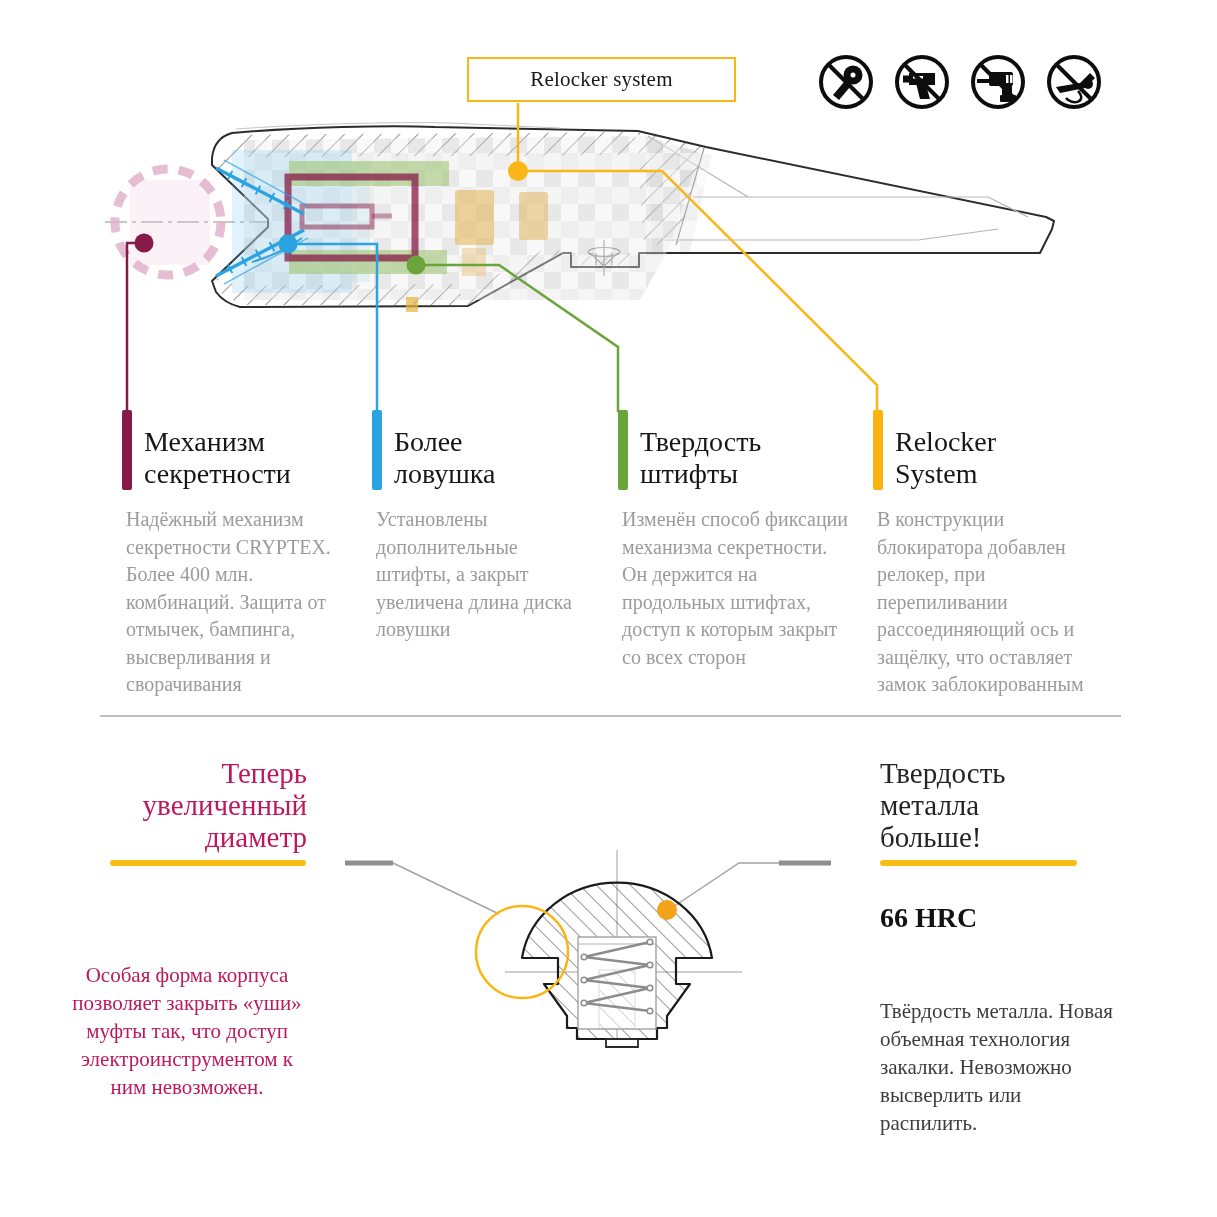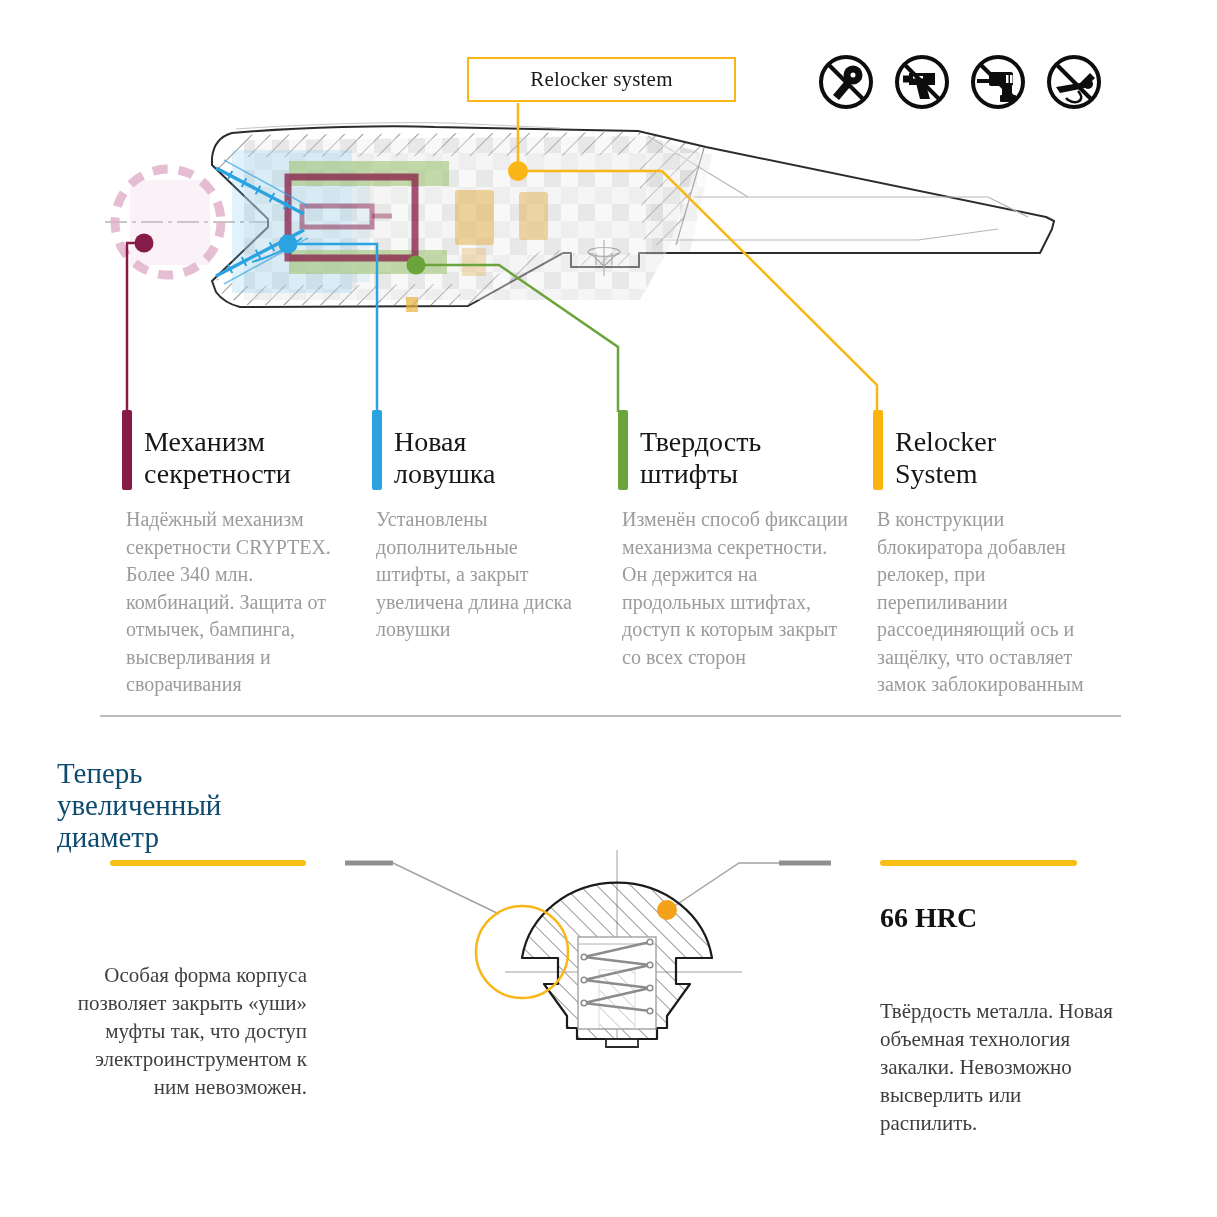--- a/index.html
+++ b/index.html
@@ -25,28 +25,28 @@
   .c1 .col-bar{background:#871B47}.c2 .col-bar{background:#2CA3E1}
   .c3 .col-bar{background:#6BA43A}.c4 .col-bar{background:#FBB40E}
   .col-title{position:absolute;left:22px;top:16px;font-size:28px;line-height:32px;color:#161616;}
   .c1 .col-title{width:190px}.c2 .col-title{width:160px}.c3 .col-title{width:200px}.c4 .col-title{width:130px}
   .col-desc{position:absolute;left:4px;top:96px;font-size:20px;line-height:27.5px;color:#9B9B9B;}
   .c1 .col-desc{width:210px}.c2 .col-desc{width:215px}.c3 .col-desc{width:230px}.c4 .col-desc{width:235px}
 
   .divider{position:absolute;top:715px;left:100px;width:1021px;height:2px;background:#bdbdbd;}
 
   
-  .bl-title{position:absolute;top:757px;left:57px;width:250px;text-align:left;
-    font-size:29px;line-height:32px;color:#0c4a6e;}
+  .bl-title{position:absolute;top:757px;left:57px;width:250px;text-align:right;
+    font-size:29px;line-height:32px;color:#be185d;}
   .underline{position:absolute;height:6px;border-radius:3px;background:#F9BE16;}
   .bl-underline{top:860px;left:110px;width:196px;}
   .bl-value{position:absolute;top:902px;left:57px;width:250px;text-align:right;
     font-size:28px;font-weight:bold;color:#121212;}
-  .bl-desc{position:absolute;top:961px;left:67px;width:240px;text-align:right;
-    font-size:21px;line-height:28px;color:#404040;}
+  .bl-desc{position:absolute;top:961px;left:67px;width:240px;text-align:center;
+    font-size:21px;line-height:28px;color:#be185d;}
 
   
   .br-title{position:absolute;top:757px;left:880px;width:170px;
     font-size:29px;line-height:32px;color:#242424;}
   .br-underline{top:860px;left:880px;width:197px;}
   .br-value{position:absolute;top:902px;left:880px;font-size:28px;font-weight:bold;color:#121212;}
   .br-desc{position:absolute;top:961px;left:880px;width:235px;font-size:21px;line-height:28px;color:#3D3D3D;margin-top:36px;}
 </style>
 </head>
 <body>
@@ -181,44 +181,45 @@
     <path d="M10,33 L34,29 L44,19 L49,24 L39,34 L14,39 Z" fill="#0d0d0d"></path>
     <circle cx="42" cy="30" r="5" fill="#0d0d0d"></circle>
     <path d="M32,37 C42,48 26,52 20,44" fill="none" stroke="#0d0d0d" stroke-width="2.5"></path>
     <circle cx="28" cy="28" r="25" fill="none" stroke="#0d0d0d" stroke-width="4"></circle>
     <line x1="11.5" y1="11.5" x2="44.5" y2="44.5" stroke="#0d0d0d" stroke-width="4"></line>
   </svg>
 
   <div class="col c1">
     <div class="col-bar"></div>
     <div class="col-title">Механизм секретности</div>
-    <div class="col-desc">Надёжный механизм секретности CRYPTEX. Более 340 млн. комбинаций. Защита от отмычек, бампинга, высверливания и сворачивания</div>
+    <div class="col-desc">Надёжный механизм секретности CRYPTEX. Более 400 млн. комбинаций. Защита от отмычек, бампинга, высверливания и сворачивания</div>
   </div>
   <div class="col c2">
     <div class="col-bar"></div>
-    <div class="col-title">Новая ловушка</div>
+    <div class="col-title">Более ловушка</div>
     <div class="col-desc">Установлены дополнительные штифты, а закрыт увеличена длина диска ловушки</div>
   </div>
   <div class="col c3">
     <div class="col-bar"></div>
     <div class="col-title">Твердость штифты</div>
     <div class="col-desc">Изменён способ фиксации механизма секретности. Он держится на продольных штифтах, доступ к которым закрыт со всех сторон</div>
   </div>
   <div class="col c4">
     <div class="col-bar"></div>
     <div class="col-title">Relocker System</div>
     <div class="col-desc">В конструкции блокиратора добавлен релокер, при перепиливании рассоединяющий ось и защёлку, что оставляет замок заблокированным</div>
   </div>
 
   <div class="divider"></div>
 
   <div class="bl-title">Теперь увеличенный диаметр</div>
   <div class="underline bl-underline"></div>
   <div class="bl-desc">Особая форма корпуса позволяет закрыть «уши» муфты так, что доступ электроинструментом к ним невозможен.</div>
 
+  <div class="br-title">Твердость металла больше!</div>
   <div class="underline br-underline"></div>
   <div class="br-value">66 HRC</div>
   <div class="br-desc">Твёрдость металла. Новая объемная технология закалки. Невозможно высверлить или распилить.</div>
 
   <svg class="pin-svg" viewBox="0 0 520 220" aria-hidden="true">
     <defs>
       <pattern id="hP" width="12" height="12" patternUnits="userSpaceOnUse" patternTransform="rotate(-45)">
         <line x1="0" y1="0" x2="0" y2="12" stroke="#4f4f4f" stroke-width="1.2"></line>
       </pattern>
     </defs>

